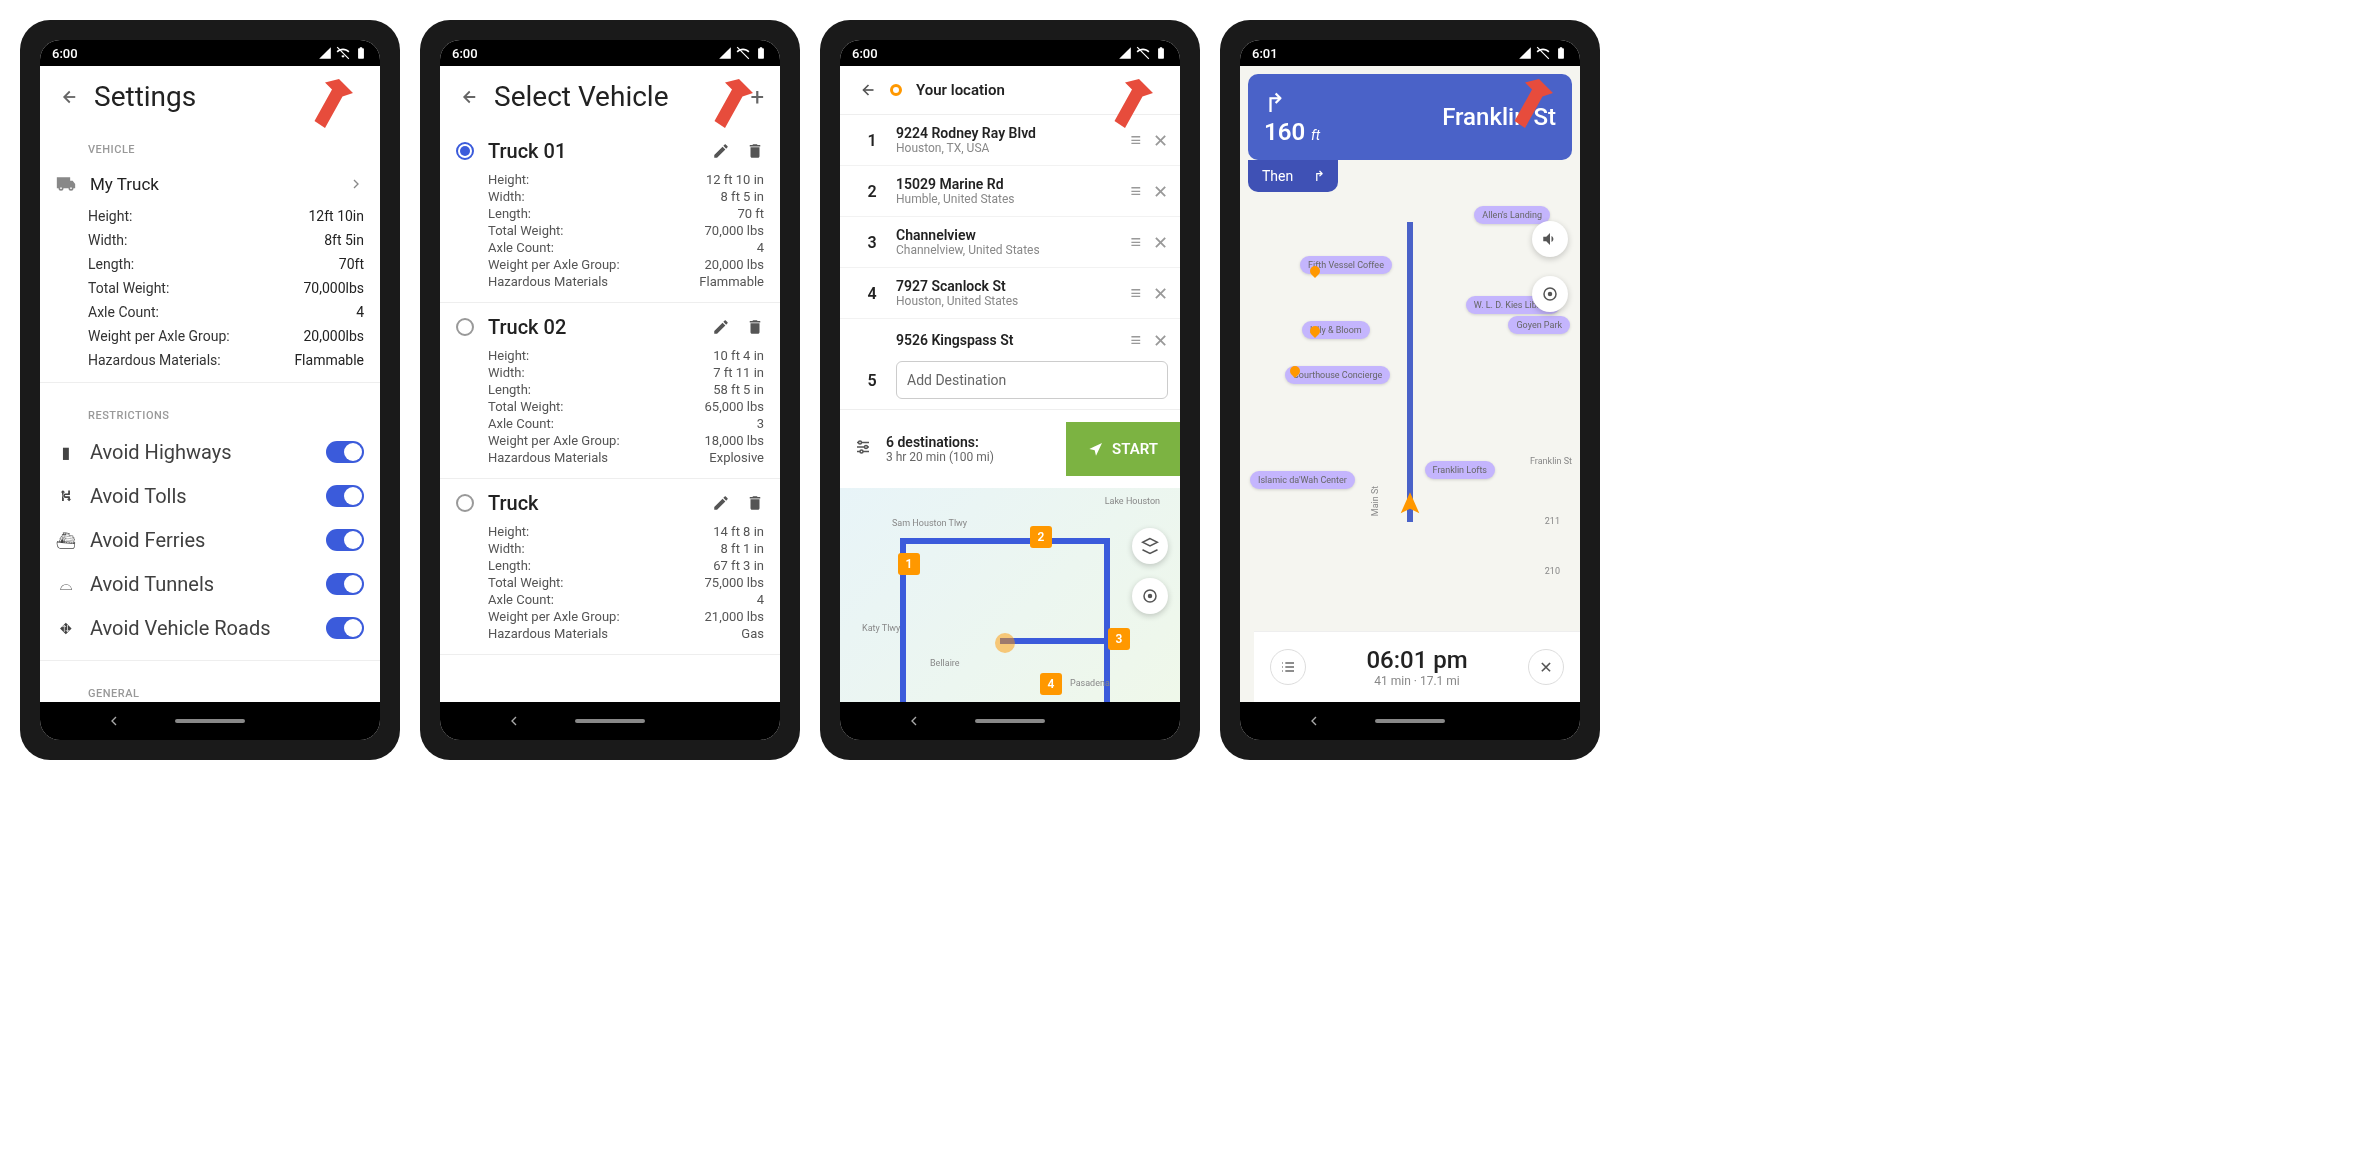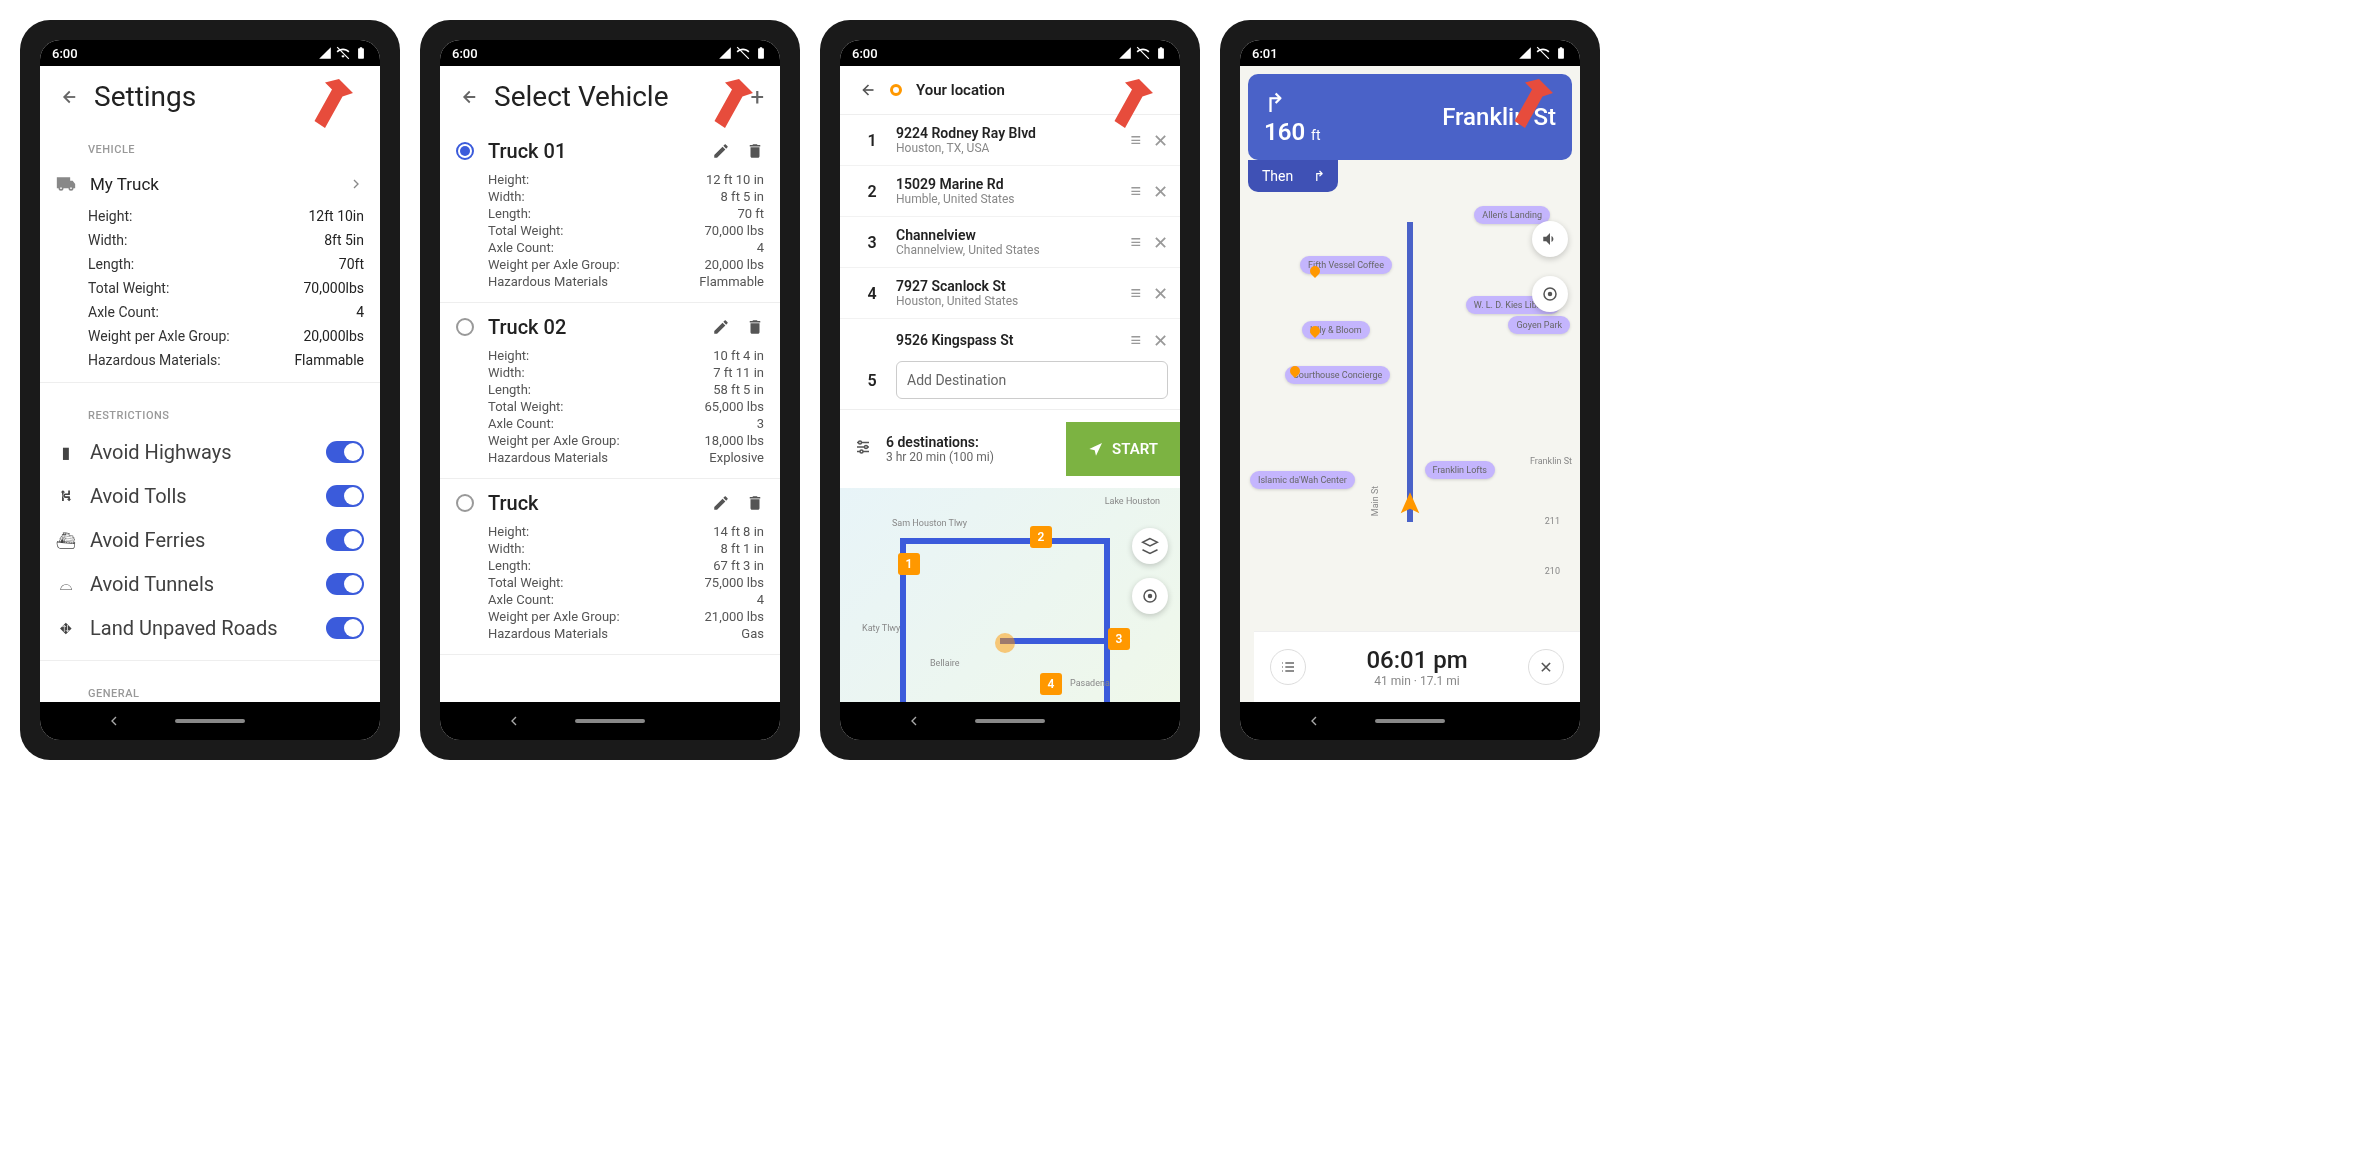--- a/index.html
+++ b/index.html
@@ -70,21 +70,21 @@
 .start-btn { background: #7cb342; color: #fff; padding: 18px 22px; font-size: 15px; font-weight: 600; display: flex; align-items: center; gap: 8px; }
 .map-preview { height: 280px; background: linear-gradient(135deg, #e8f4f8, #f0f8e8); position: relative; overflow: hidden; }
 .map-marker { position: absolute; width: 22px; height: 22px; background: #ff9800; color: #fff; font-size: 12px; font-weight: 600; display: flex; align-items: center; justify-content: center; border-radius: 3px; }
 .map-line { position: absolute; background: #3b5bdb; }
 .map-fab { position: absolute; right: 12px; width: 36px; height: 36px; background: #fff; border-radius: 50%; box-shadow: 0 2px 6px rgba(0,0,0,0.2); display: flex; align-items: center; justify-content: center; color: #555; }
 
 
 .nav-screen { background: linear-gradient(180deg, #e3f2fd, #f1f8e9); }
 .nav-banner { background: #4a62c8; color: #fff; padding: 14px 16px; margin: 8px; border-radius: 10px; display: flex; align-items: center; gap: 14px; position: relative; z-index: 50; }
 .nav-banner .dist { font-size: 24px; font-weight: 600; }
-.nav-banner .dist .unit { font-size: 14px; font-weight: 400; }
+.nav-banner .dist .unit { font-size: 14px; font-weight: 400; font-style: italic; }
 .nav-banner .street { font-size: 24px; font-weight: 500; margin-left: auto; }
 .then-banner { background: #3f51b5; color: #fff; padding: 8px 14px; margin: -8px 8px 8px; border-radius: 0 0 10px 10px; width: 90px; font-size: 14px; display: flex; align-items: center; gap: 20px; position: relative; z-index: 50; }
 .nav-map { position: absolute; top: 0; left: 0; right: 0; bottom: 0; background: #f5f5f0; }
 .nav-fab { position: absolute; right: 12px; width: 36px; height: 36px; background: #fff; border-radius: 50%; box-shadow: 0 2px 6px rgba(0,0,0,0.2); display: flex; align-items: center; justify-content: center; color: #555; }
 .nav-bottom { position: absolute; bottom: 0; left: 14px; right: 0; background: #fff; padding: 14px 16px; display: flex; align-items: center; gap: 16px; border-top: 1px solid #eee; }
 .nav-bottom .list-btn { width: 36px; height: 36px; border: 1px solid #ddd; border-radius: 50%; display: flex; align-items: center; justify-content: center; color: #555; }
 .nav-bottom .eta { flex: 1; text-align: center; }
 .nav-bottom .eta .time { font-size: 24px; font-weight: 500; color: #222; }
 .nav-bottom .eta .sub { font-size: 12px; color: #888; }
 .nav-bottom .close-btn { width: 36px; height: 36px; border: 1px solid #ddd; border-radius: 50%; display: flex; align-items: center; justify-content: center; color: #555; }
@@ -184,21 +184,21 @@
         <span class="label">Avoid Ferries</span>
         <div class="toggle"></div>
       </div>
       <div class="toggle-row">
         <span class="icon">⌓</span>
         <span class="label">Avoid Tunnels</span>
         <div class="toggle"></div>
       </div>
       <div class="toggle-row">
         <span class="icon">⛖</span>
-        <span class="label">Land Unpaved Roads</span>
+        <span class="label">Avoid Vehicle Roads</span>
         <div class="toggle"></div>
       </div>
       <div class="divider"></div>
       <div class="section-label">GENERAL</div>
       <div class="toggle-row">
         <span class="icon">⚙</span>
         <span class="label">App Settings</span>
         <svg width="16" height="16" viewBox="0 0 24 24" fill="none" stroke="#888" stroke-width="2">
             <polyline points="9 18 15 12 9 6"></polyline>
           </svg>

